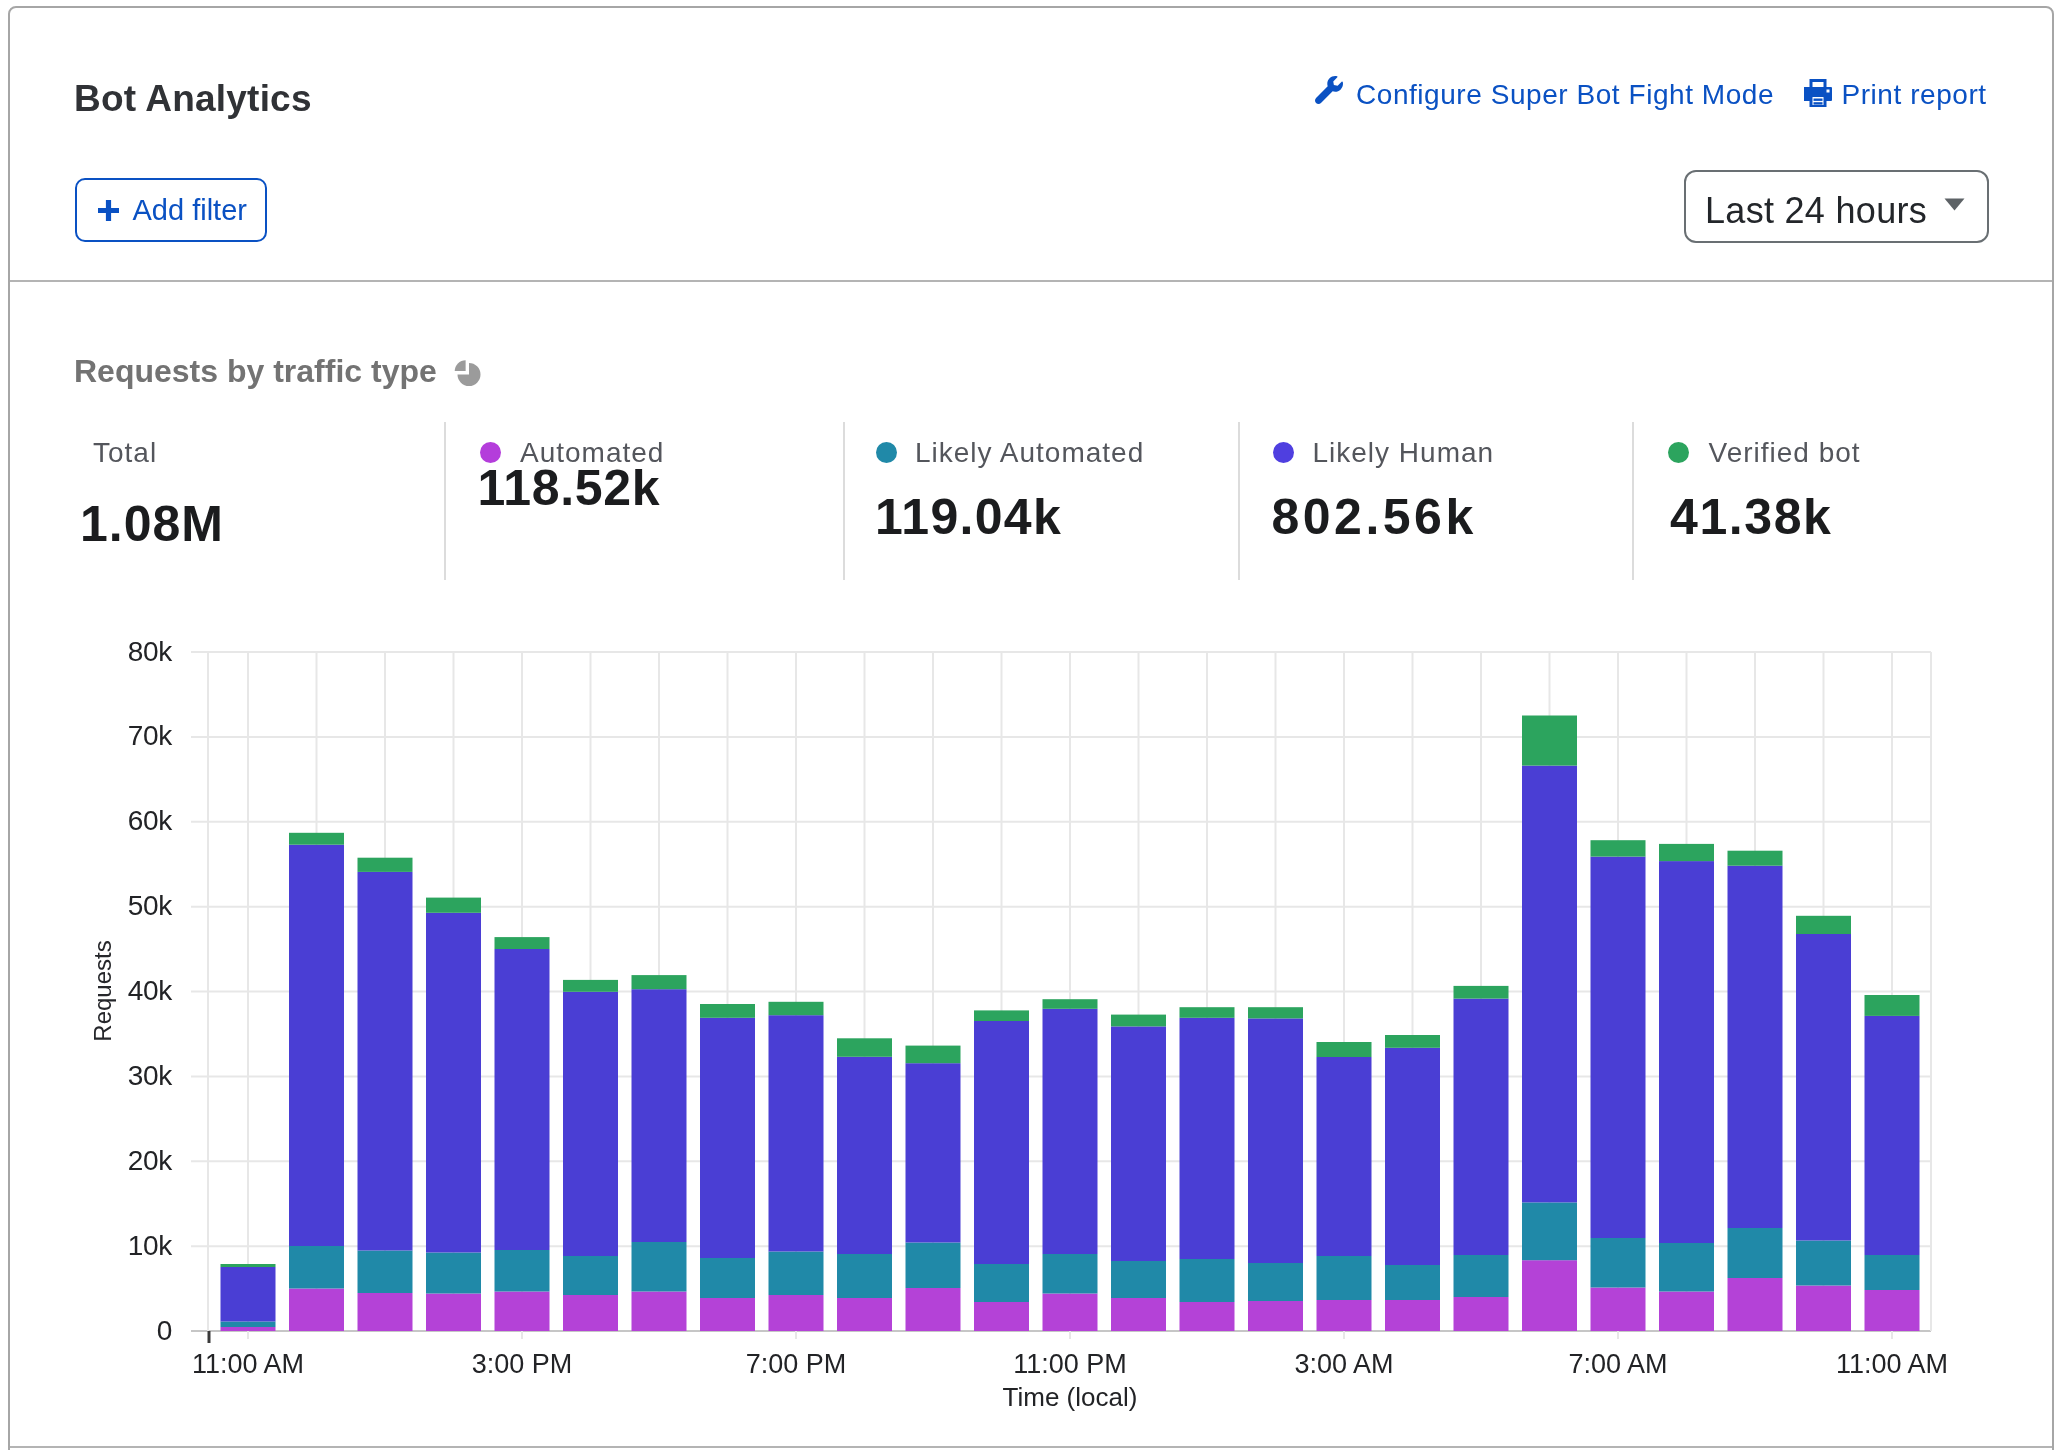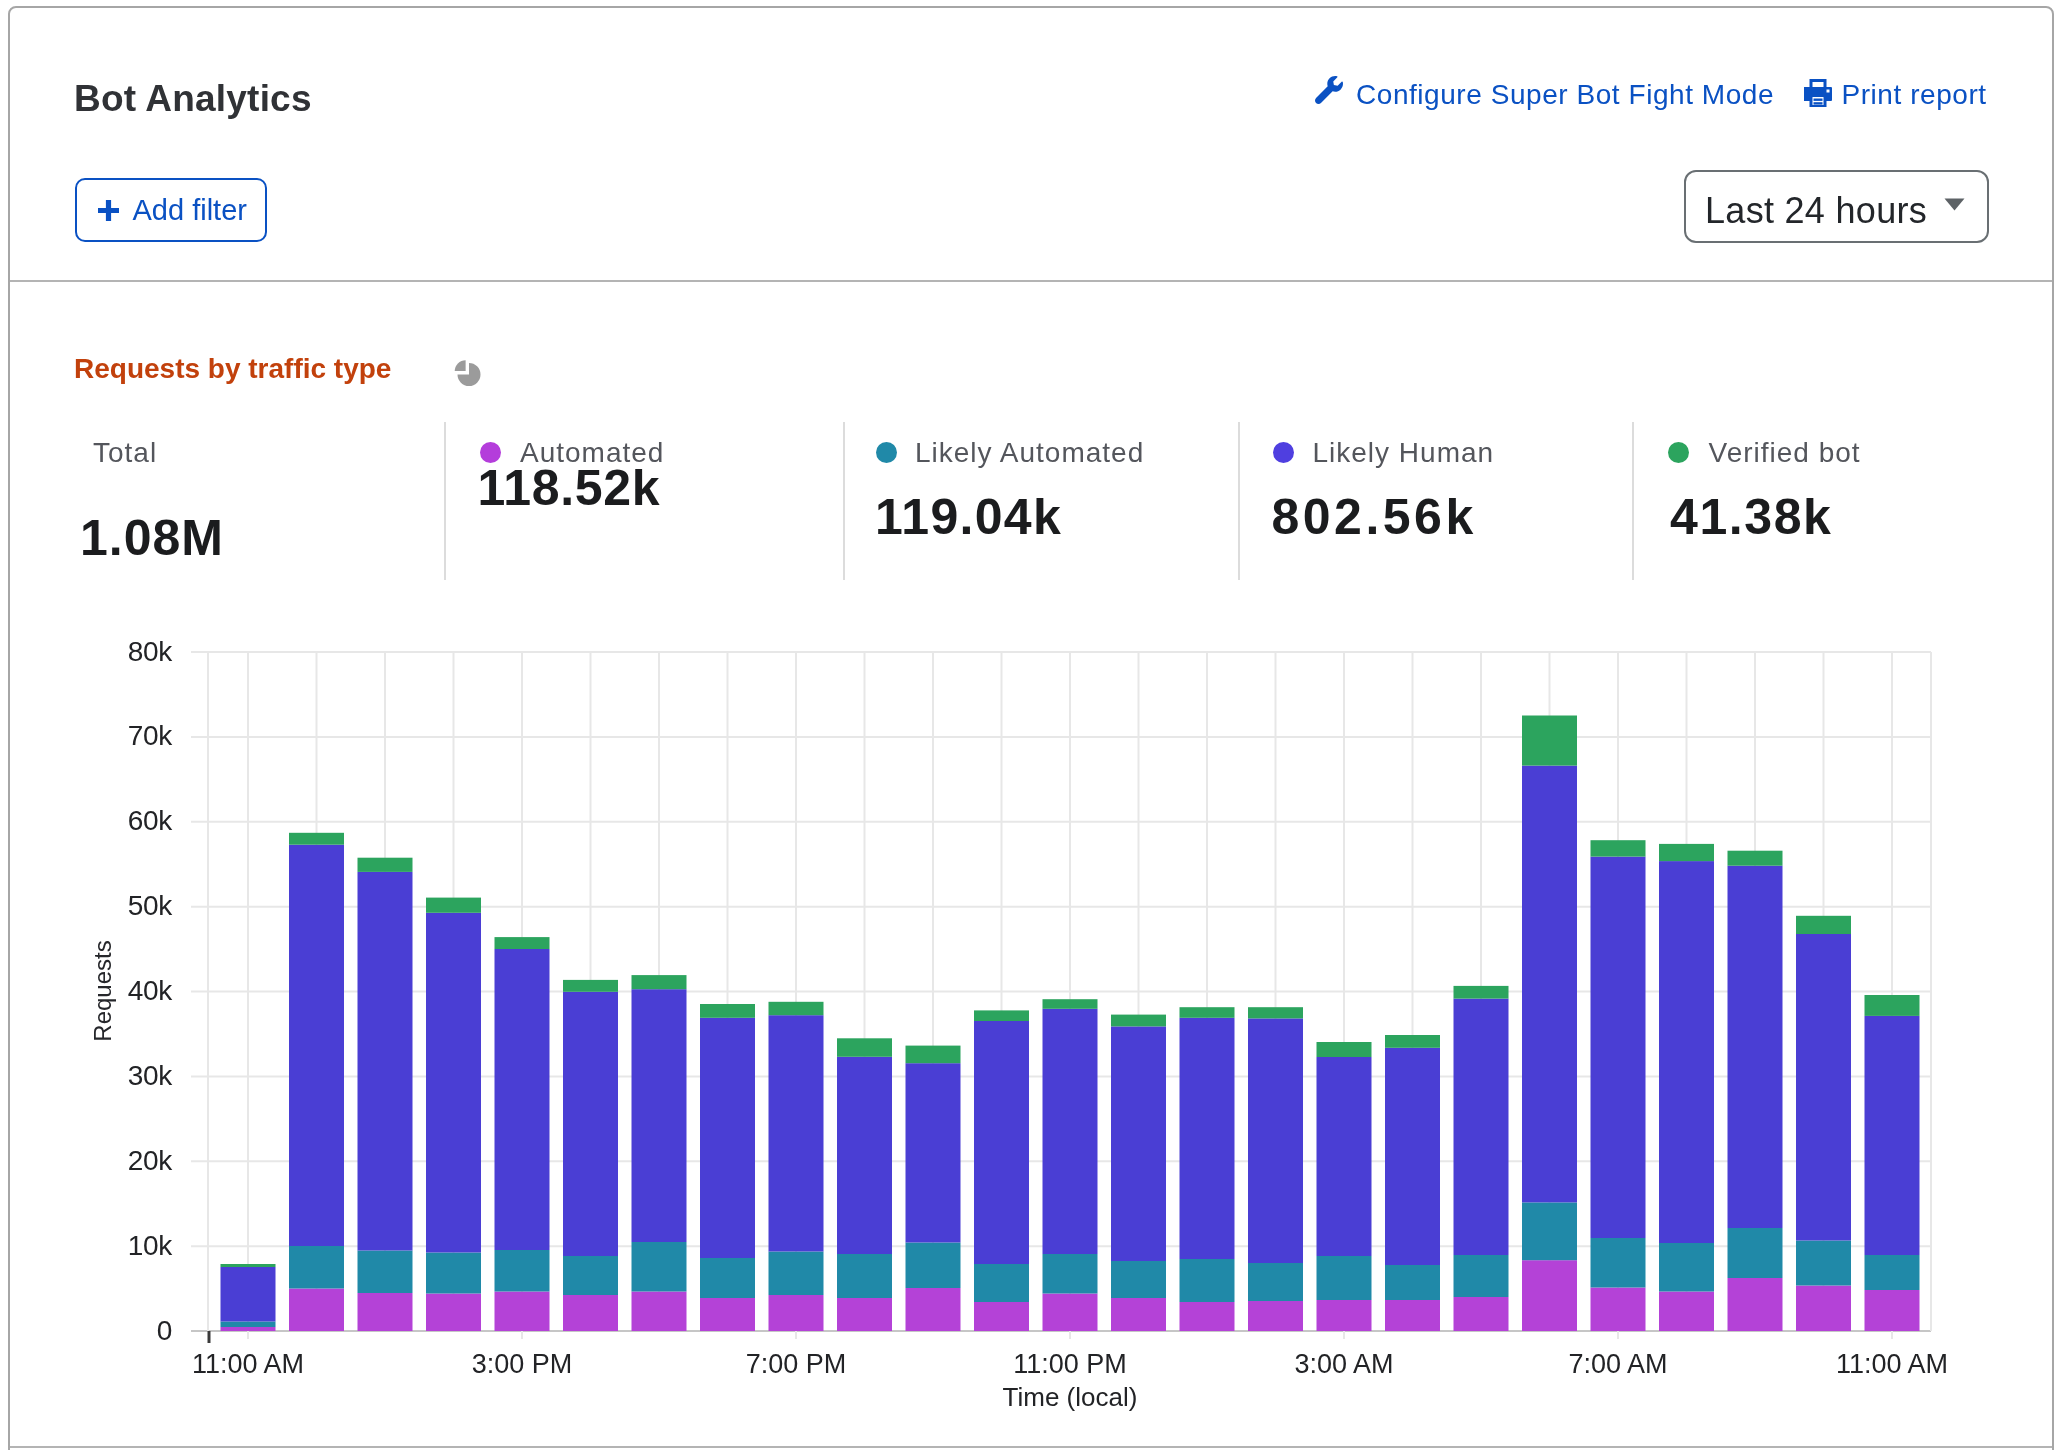--- a/index.html
+++ b/index.html
@@ -3,21 +3,21 @@
 <meta charset="utf-8">
 <style>
   * { margin:0; padding:0; box-sizing:border-box; }
   html,body { width:2062px; height:1450px; background:#fff; font-family:"Liberation Sans", sans-serif; }
   .abs { position:absolute; }
   #page { position:relative; width:2062px; height:1450px; overflow:hidden; background:#fff; }
   .card { left:8px; top:6px; width:2046px; height:1600px; border:2px solid #a6a6a6; border-radius:8px; background:#fff; }
   .hdiv { height:2px; background:#b4b4b4; }
   .link { color:#0a51c3; font-size:28px; letter-spacing:0.55px; }
   .h1 { color:#303236; font-size:37px; font-weight:700; letter-spacing:0.2px; }
-  .h2 { color:#c2410c; font-size:28px; font-weight:700; letter-spacing:0px; }
+  .h2 { color:#737373; font-size:32px; font-weight:700; letter-spacing:0px; }
   .slabel { color:#54565c; font-size:28px; letter-spacing:1px; white-space:nowrap; }
   .snum { color:#1b1c1e; font-size:50px; font-weight:700; white-space:nowrap; }
   .vdiv { width:2px; background:#dcdcdc; top:422px; height:158px; }
   .dot { width:21px; height:21px; border-radius:50%; top:442px; }
 </style>
 </head>
 <body>
 <div id="page">
 
   <div class="abs card"></div>
@@ -59,21 +59,21 @@
     <path fill="#9b9b9b" d="M16 16.5 L16 5 A11.5 11.5 0 1 1 4.5 16.5 Z"></path>
     <path fill="#9b9b9b" transform="translate(-2.6,-2.6)" d="M15.2 15.7 L15.2 4.8 A11 11 0 0 0 4.3 15.7 Z"></path>
   </svg>
 
   <div class="abs vdiv" style="left:444px;"></div>
   <div class="abs vdiv" style="left:843px;"></div>
   <div class="abs vdiv" style="left:1238px;"></div>
   <div class="abs vdiv" style="left:1632px;"></div>
 
   <div class="abs slabel" style="left:93px; top:437px;">Total</div>
-  <div class="abs snum" style="left:80px; top:509px; letter-spacing:1px;text-align:center;">1.08M</div>
+  <div class="abs snum" style="left:80px; top:495px; letter-spacing:1px;text-align:center;">1.08M</div>
 
   <div class="abs dot" style="left:480px; background:#b43ddb;"></div>
   <div class="abs slabel" style="left:520px; top:437px;">Automated</div>
   <div class="abs snum" style="left:477.5px; top:459px; letter-spacing:0.7px;">118.52k</div>
 
   <div class="abs dot" style="left:876px; background:#2089a8;"></div>
   <div class="abs slabel" style="left:915px; top:437px;">Likely Automated</div>
   <div class="abs snum" style="left:875px; top:487.5px; letter-spacing:1.3px;">119.04k</div>
 
   <div class="abs dot" style="left:1272.5px; background:#4f3fe0;"></div>

